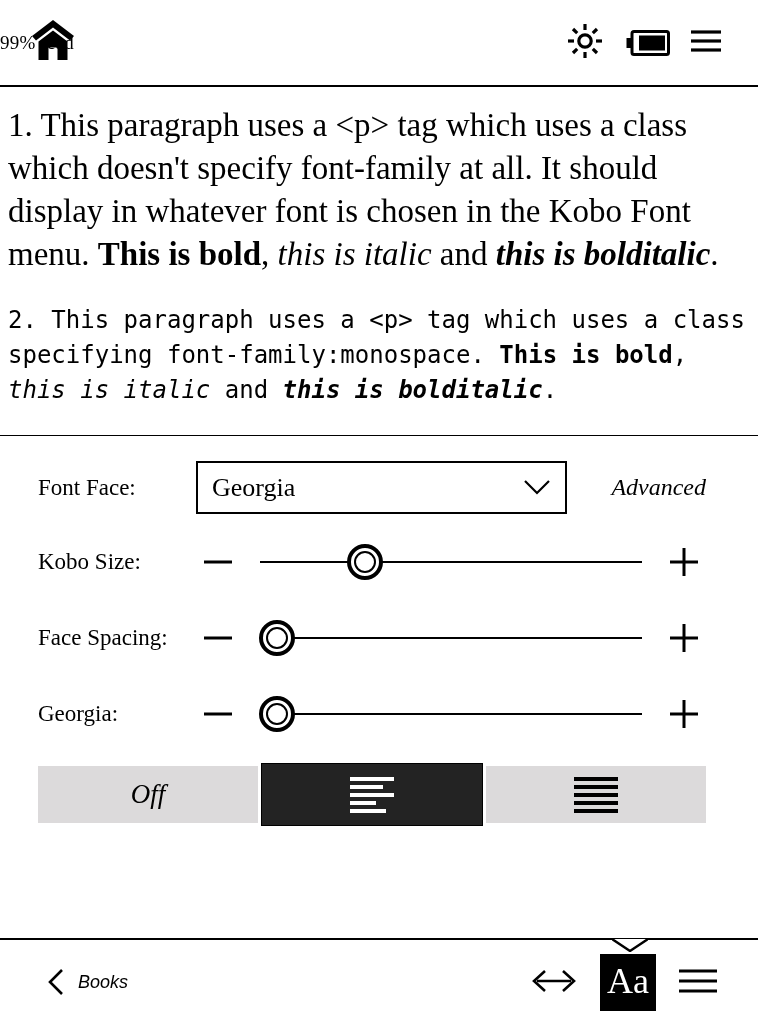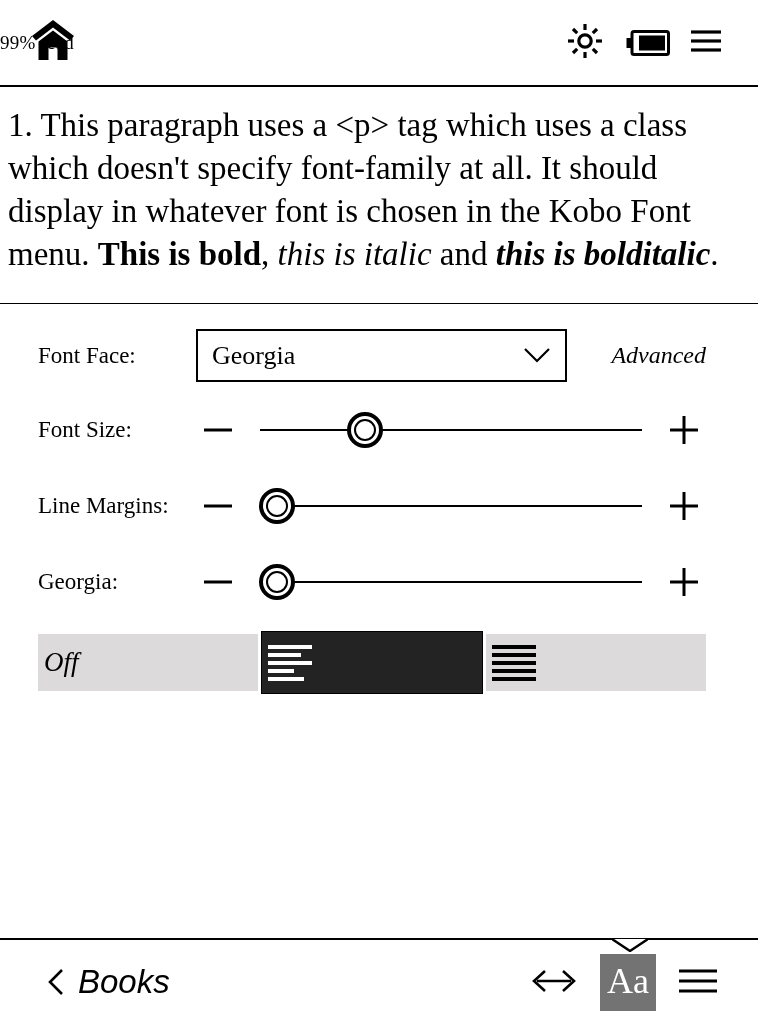--- a/index.html
+++ b/index.html
@@ -48,41 +48,41 @@
   .knob{
     position:absolute;top:2px;width:36px;height:36px;box-sizing:border-box;
     border:4px solid #000;border-radius:50%;background:#fff;
     display:flex;align-items:center;justify-content:center;cursor:pointer;
   }
   .knob-inner{width:22px;height:22px;box-sizing:border-box;border:2px solid #000;border-radius:50%;background:#fff;}
   .row-justify{height:86px;align-items:center;}
   .segmented{display:flex;align-items:center;gap:4px;flex:1;}
   .segment{
     flex:1;height:57px;background:#dcdadb;border:none;cursor:pointer;
-    display:flex;align-items:center;justify-content:flex-start;
+    display:flex;align-items:center;justify-content:center;
     font-family:"Liberation Serif","DejaVu Serif",serif;
   }
   .segment .seg-label{font-style:italic;font-size:27px;color:#000;}
   .segment.active{background:#232323;height:61px;outline:1px solid #000;}
   .bars{display:flex;flex-direction:column;gap:4px;align-items:flex-start;}
   .bars .bar{height:4px;background:#000;}
   .segment.active .bar{background:#fff;}
   .bars.justified .bar{width:44px;}
   
   .bottom-bar{
     position:absolute;left:0;right:0;bottom:0;height:86px;box-sizing:border-box;
     border-top:2px solid #000;background:#fff;
     display:flex;align-items:center;padding:0 40px 0 48px;
   }
   .notch{position:absolute;left:612px;top:-2px;width:36px;height:13px;}
   .back-btn{display:flex;align-items:center;gap:14px;background:none;border:none;padding:0;cursor:pointer;}
-  .back-label{font-style:italic;font-size:33px;}
+  .back-label{font-style:italic;font-size:18px;}
   .bottom-right{margin-left:auto;display:flex;align-items:center;gap:22px;}
   .aa-btn{
-    width:56px;height:57px;background:#737373;border:none;cursor:pointer;
+    width:56px;height:57px;background:#000000;border:none;cursor:pointer;
     color:#fff;font-family:"Liberation Serif","DejaVu Serif",serif;font-size:36px;
     display:flex;align-items:center;justify-content:center;padding-bottom:4px;box-sizing:border-box;
   }
 </style>
 </head>
 <body>
 
 <div class="screen">
 
   <header class="top-bar">
@@ -125,60 +125,61 @@
             <line x1="1" y1="14" x2="31" y2="14"></line>
             <line x1="1" y1="23" x2="31" y2="23"></line>
           </svg>
         </span>
       </button>
     </div>
   </header>
 
   <main class="reading-content">
     <p class="serif"><span>1. This paragraph uses a &lt;p&gt; tag which uses a class which doesn't specify font-family at all. It should display in whatever font is chosen in the Kobo Font menu. </span><span class="b">This is bold</span><span>, </span><span class="i">this is italic</span><span> and </span><span class="b i">this is bolditalic</span><span>.</span></p>
+    <p class="mono"><span>2. This paragraph uses a &lt;p&gt; tag which uses a class specifying font-family:monospace. </span><span class="b">This is bold</span><span>, </span><span class="i">this is italic</span><span> and </span><span class="b i">this is bolditalic</span><span>.</span></p>
   </main>
 
   <section class="settings-panel">
 
     <div class="row row-fontface">
       <div class="row-label">Font Face:</div>
       <div class="select-box">
         <span class="select-value">Georgia</span>
         <span style="display:flex;">
           <svg width="28" height="17" viewBox="0 0 28 17" fill="none" stroke="#000" stroke-width="2.2">
             <polyline points="2,2 14,14 26,2"></polyline>
           </svg>
         </span>
       </div>
       <span class="advanced-link">Advanced</span>
     </div>
 
     <div class="row row-slider">
-      <div class="row-label">Font Size:</div>
+      <div class="row-label">Kobo Size:</div>
       <button class="stepper">
         <svg width="30" height="30" viewBox="0 0 30 30" stroke="#000" stroke-width="3">
             <line x1="1" y1="15" x2="29" y2="15"></line>
           </svg>
       </button>
       <div class="track-wrap">
         <div class="track"></div>
         <div class="knob" style="left: calc(27.5% - 18px);">
             <div class="knob-inner"></div>
           </div>
       </div>
       <button class="stepper">
         <svg width="30" height="30" viewBox="0 0 30 30" stroke="#000" stroke-width="3">
             <line x1="1" y1="15" x2="29" y2="15"></line>
             <line x1="15" y1="1" x2="15" y2="29"></line>
           </svg>
       </button>
     </div>
 
     <div class="row row-slider">
-      <div class="row-label">Line Margins:</div>
+      <div class="row-label">Face Spacing:</div>
       <button class="stepper">
         <svg width="30" height="30" viewBox="0 0 30 30" stroke="#000" stroke-width="3">
             <line x1="1" y1="15" x2="29" y2="15"></line>
           </svg>
       </button>
       <div class="track-wrap">
         <div class="track"></div>
         <div class="knob" style="left: calc(4.5% - 18px);">
             <div class="knob-inner"></div>
           </div>

